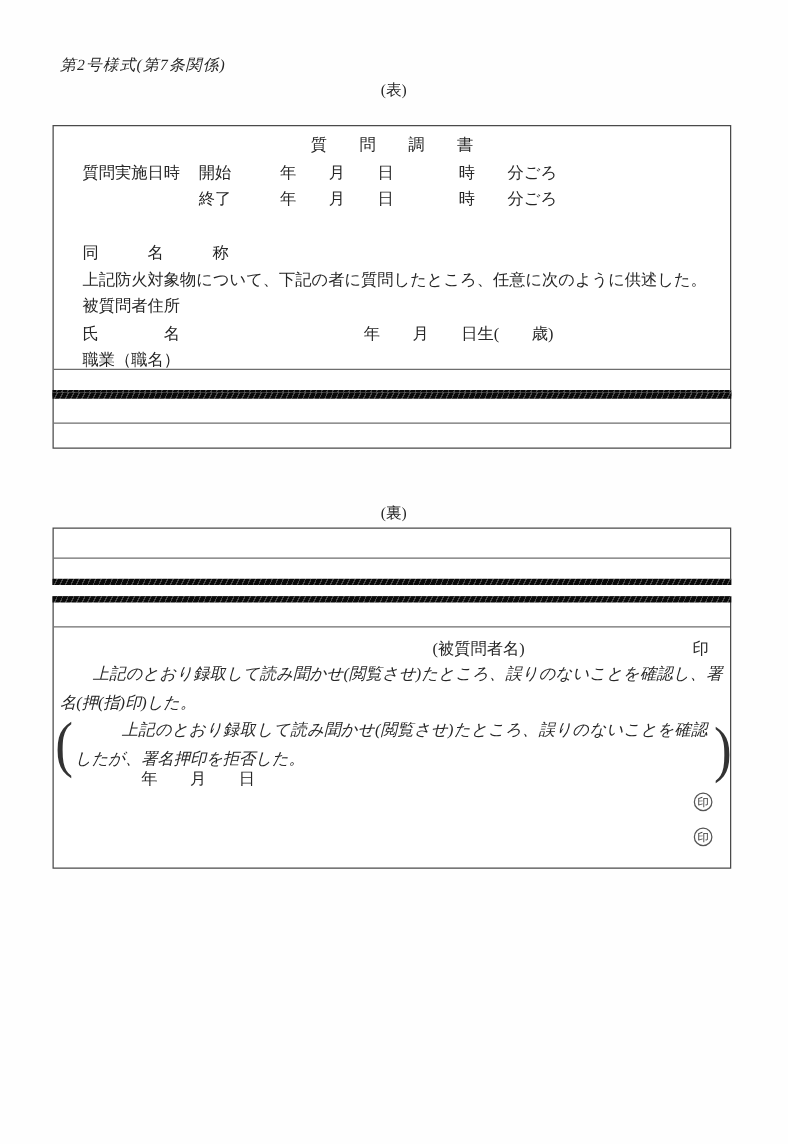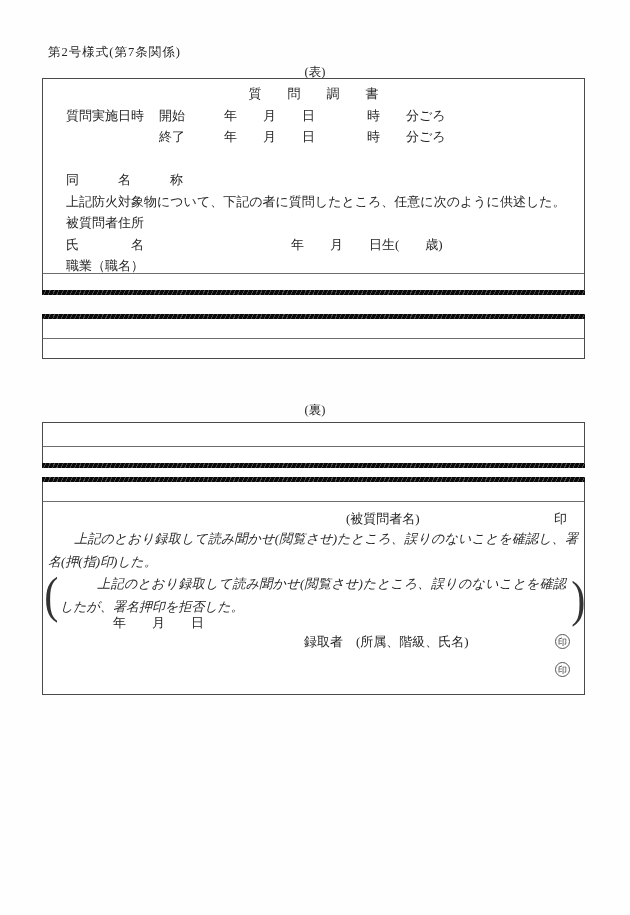--- a/index.html
+++ b/index.html
@@ -7,21 +7,21 @@
     position:relative;
     width:630px;height:915px;
     background:#fefefe;
     font-family:"Liberation Serif","DejaVu Serif",serif;
     color:#262626;
     font-size:13px;
     overflow:hidden;
   }
   .form-label{
     position:absolute;left:48px;top:44px;
-    font-size:12.5px;letter-spacing:1px;white-space:pre;
+    font-size:12.5px;letter-spacing:1px;white-space:pre;font-style:italic;
   }
   .center-label{
     position:absolute;left:0;width:630px;text-align:center;
     font-size:12.5px;white-space:pre;
   }
   .block{
     position:absolute;left:42px;width:543px;
     border:1px solid #4a4a4a;
     background:#fff;
     box-sizing:border-box;
@@ -67,21 +67,21 @@
 </style>
 </head>
 <body>
 
 <div class="page">
 
   <div class="form-label">第2号様式(第7条関係)</div>
 
   <div class="center-label" style="top:64px">(表)</div>
 
-  <section class="block" style="top:78px;height:217px">
+  <section class="block" style="top:100px;height:217px">
     <div class="t-title" style="top:4px">質　　問　　調　　書</div>
 
     <div class="t-line" style="top:26px">
       <span class="seg" style="left:23px">質問実施日時</span>
       <span class="seg" style="left:116px">開始　　　年　　月　　日　　　　時　　分ごろ</span>
     </div>
 
     <div class="t-line" style="top:47px">
       <span class="seg" style="left:116px">終了　　　年　　月　　日　　　　時　　分ごろ</span>
     </div>
@@ -138,21 +138,20 @@
     <span class="brace" style="left:0px;top:92px">(</span>
     <span class="brace" style="left:527px;top:96px">)</span>
 
     <p class="para" style="top:95px;left:17px;width:506px;text-indent:24px">　上記のとおり録取して読み聞かせ(閲覧させ)たところ、誤りのないことを確認したが、署名押印を拒否した。</p>
 
     <div class="t-line" style="top:134px">
       <span class="seg" style="left:70px">年　　月　　日</span>
     </div>
 
     <div class="t-line" style="top:153px">
-      <span class="seg" style="left:261px">録取者　(所属、階級、氏名)</span>
       <span class="seal-circle" style="left:512px">印</span>
     </div>
 
     <div class="t-line" style="top:181px">
       <span class="seal-circle" style="left:512px">印</span>
     </div>
   </section>
 
 </div>
 

